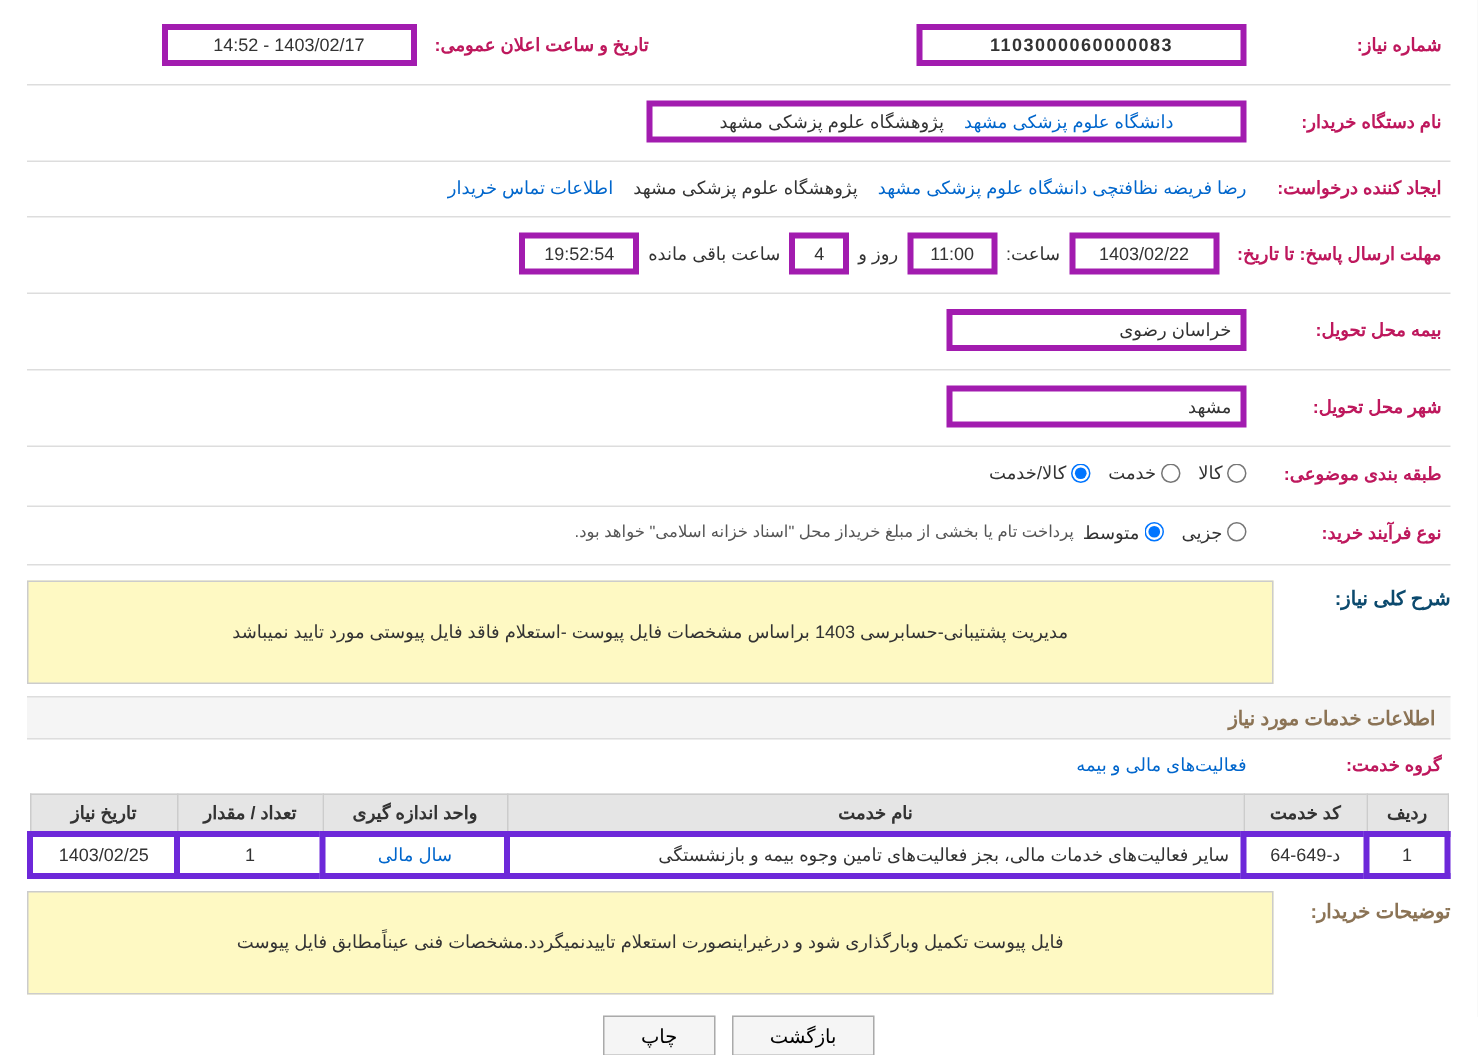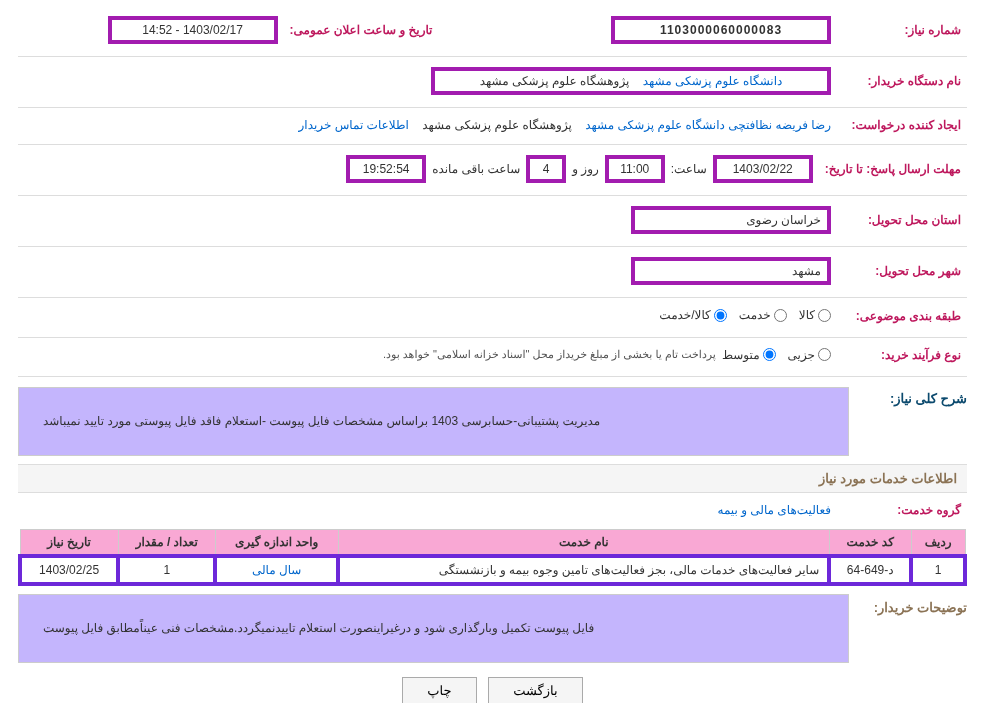--- a/index.html
+++ b/index.html
@@ -71,34 +71,34 @@
       border-bottom: 1px solid #ddd;
       color: #8b7355;
       font-weight: bold;
       font-size: 13px;
       padding: 6px 10px;
       margin: 8px 0 6px 0;
     }
     .description-box {
       border: 1px solid #ccc;
       padding: 24px;
-      background: #c4b5fd;
+      background: #fef9c3;
       min-height: 55px;
       font-size: 12px;
-      text-align: left;
+      text-align: center;
       direction: rtl;
       line-height: 1.6;
     }
     .services-table {
       width: 100%;
       border-collapse: collapse;
       margin: 8px 0;
     }
     .services-table th {
-      background: #f9a8d4;
+      background: #e5e5e5;
       border: 1px solid #ccc;
       padding: 5px 8px;
       text-align: center;
       font-size: 12px;
       color: #333;
     }
     .services-table td {
       border: 4px solid #6d28d9;
       padding: 5px 8px;
       text-align: center;
@@ -228,21 +228,21 @@
         </td>
       </tr>
     </tbody>
       </table>
 
     <hr class="divider">
 
     <table class="info-table">
       <tbody>
           <tr>
-        <td class="label-cell">استان محل تحویل:</td>
+        <td class="label-cell">بیمه محل تحویل:</td>
         <td class="value-cell">
           <div class="input-box input-wide" style="min-width:200px;text-align:right;">خراسان رضوی</div>
         </td>
       </tr>
     </tbody>
       </table>
 
     <hr class="divider">
 
     <table class="info-table">

